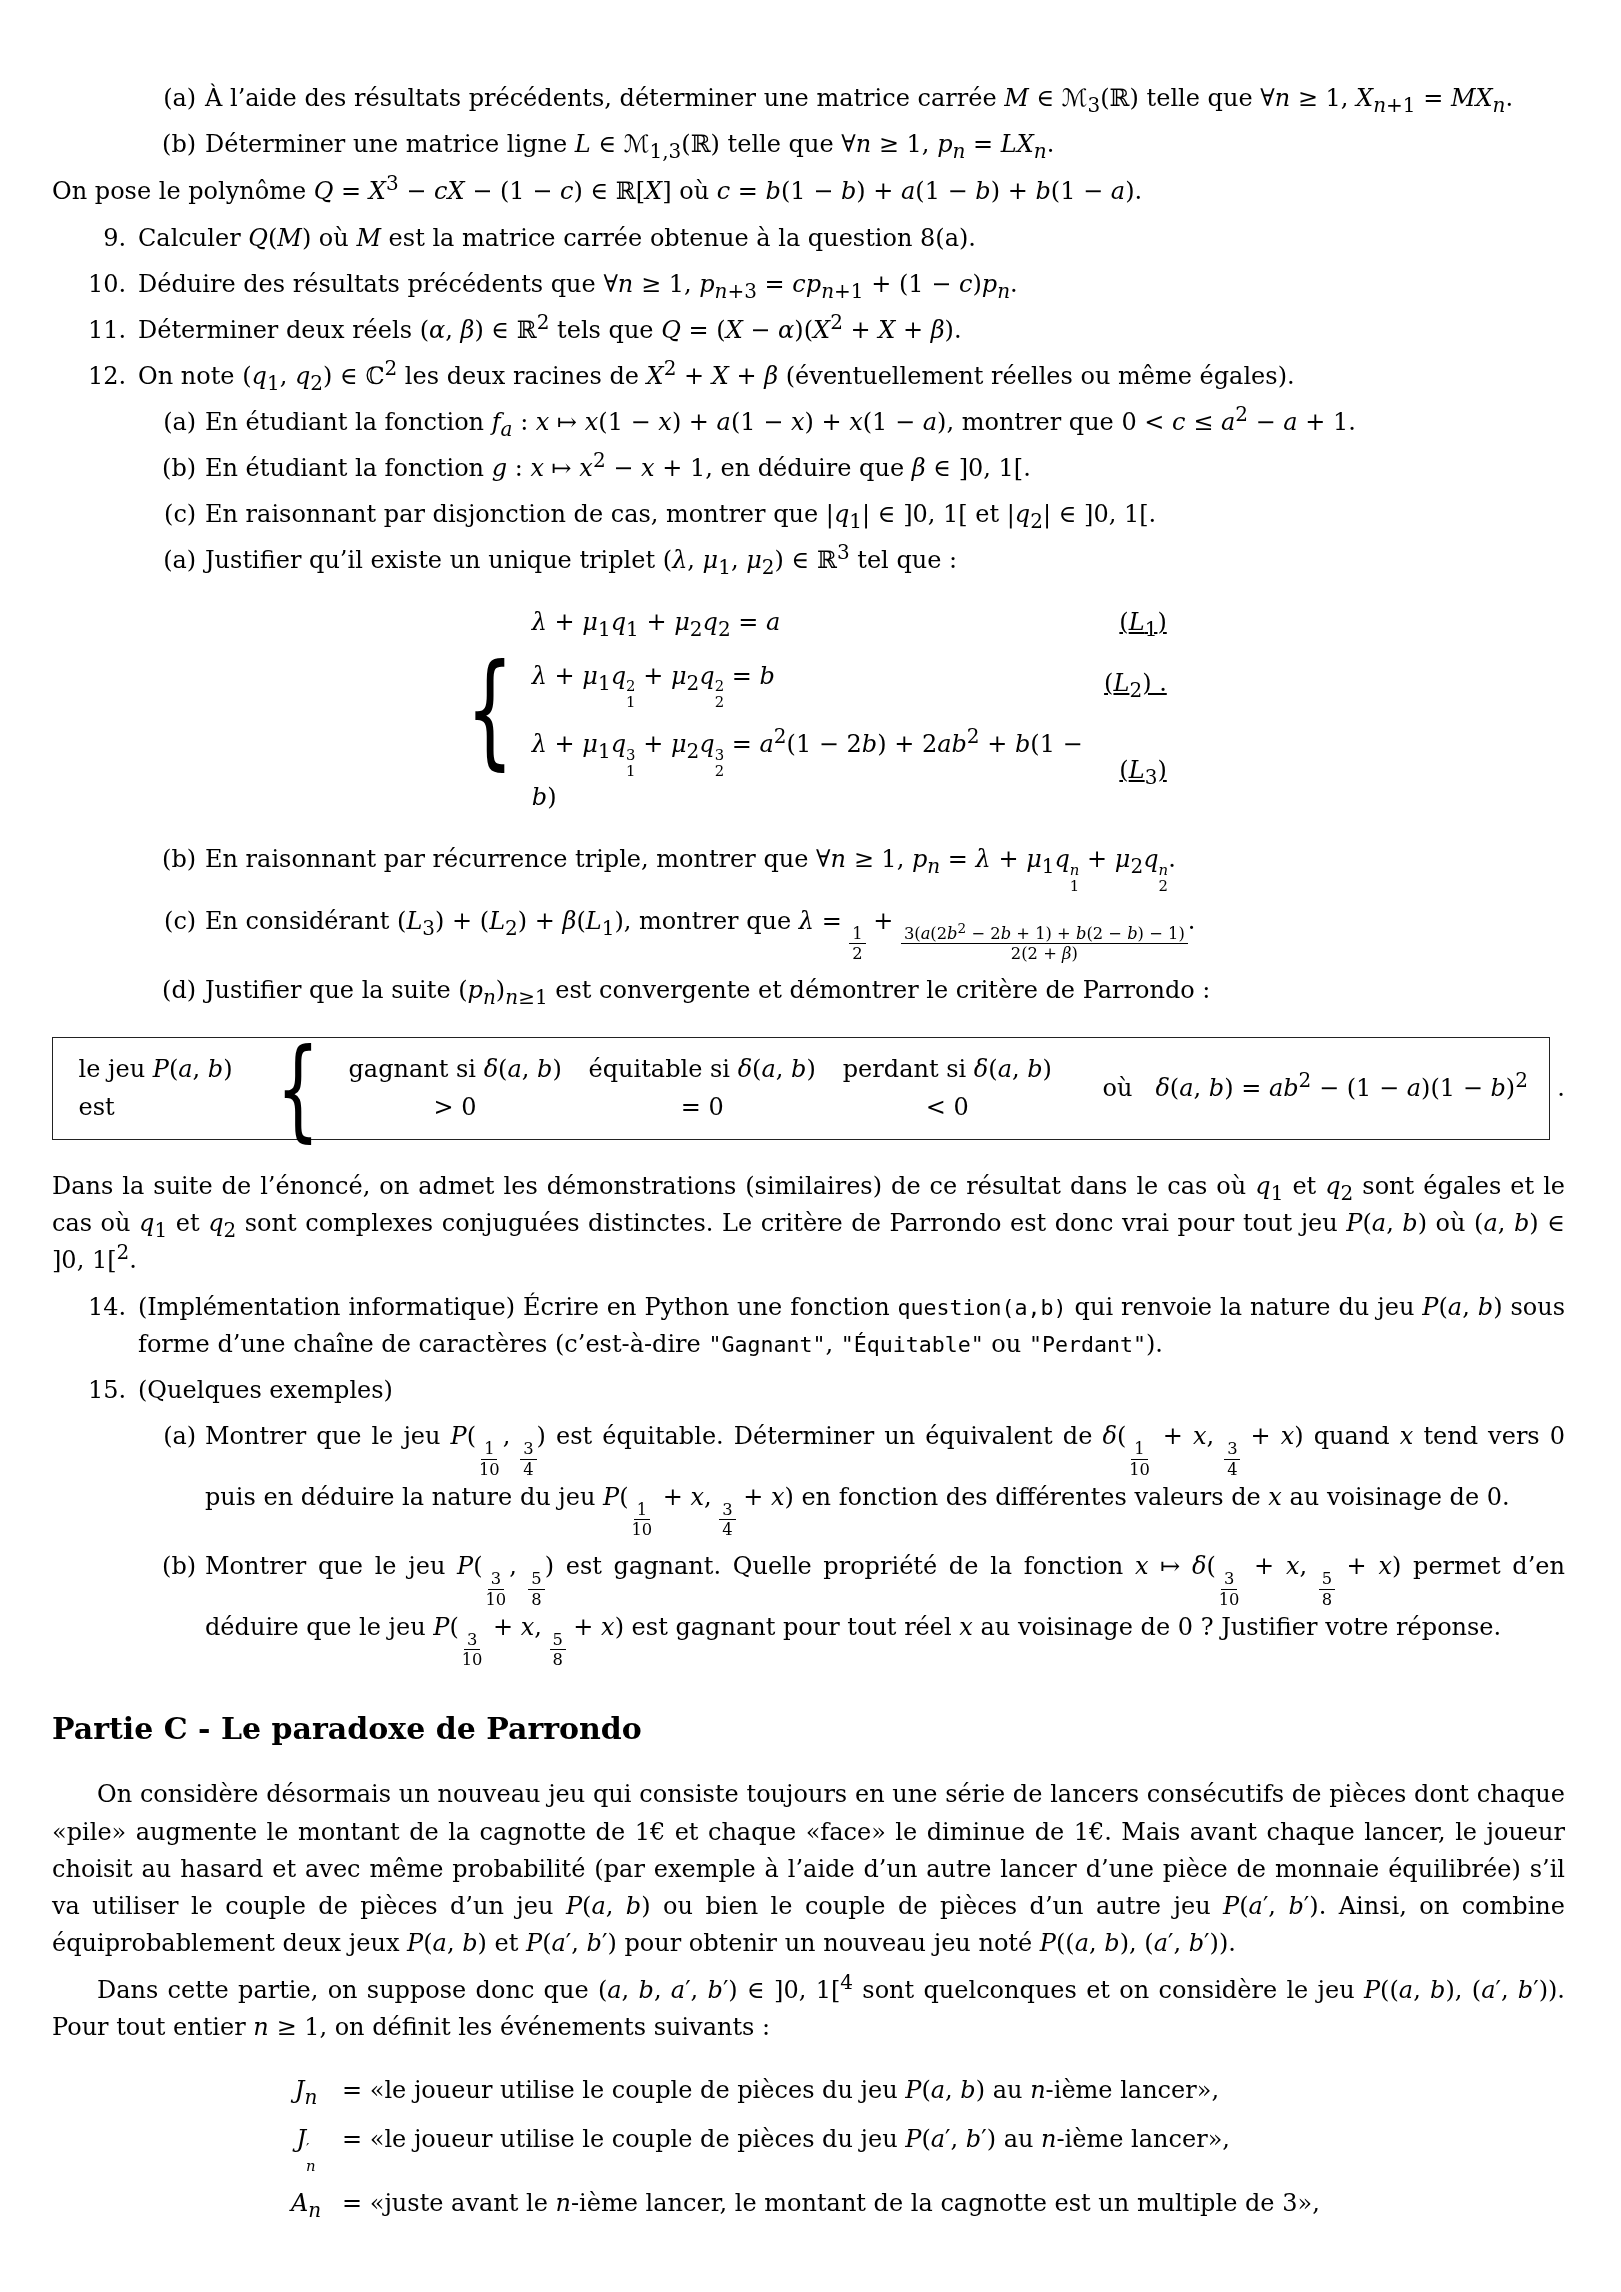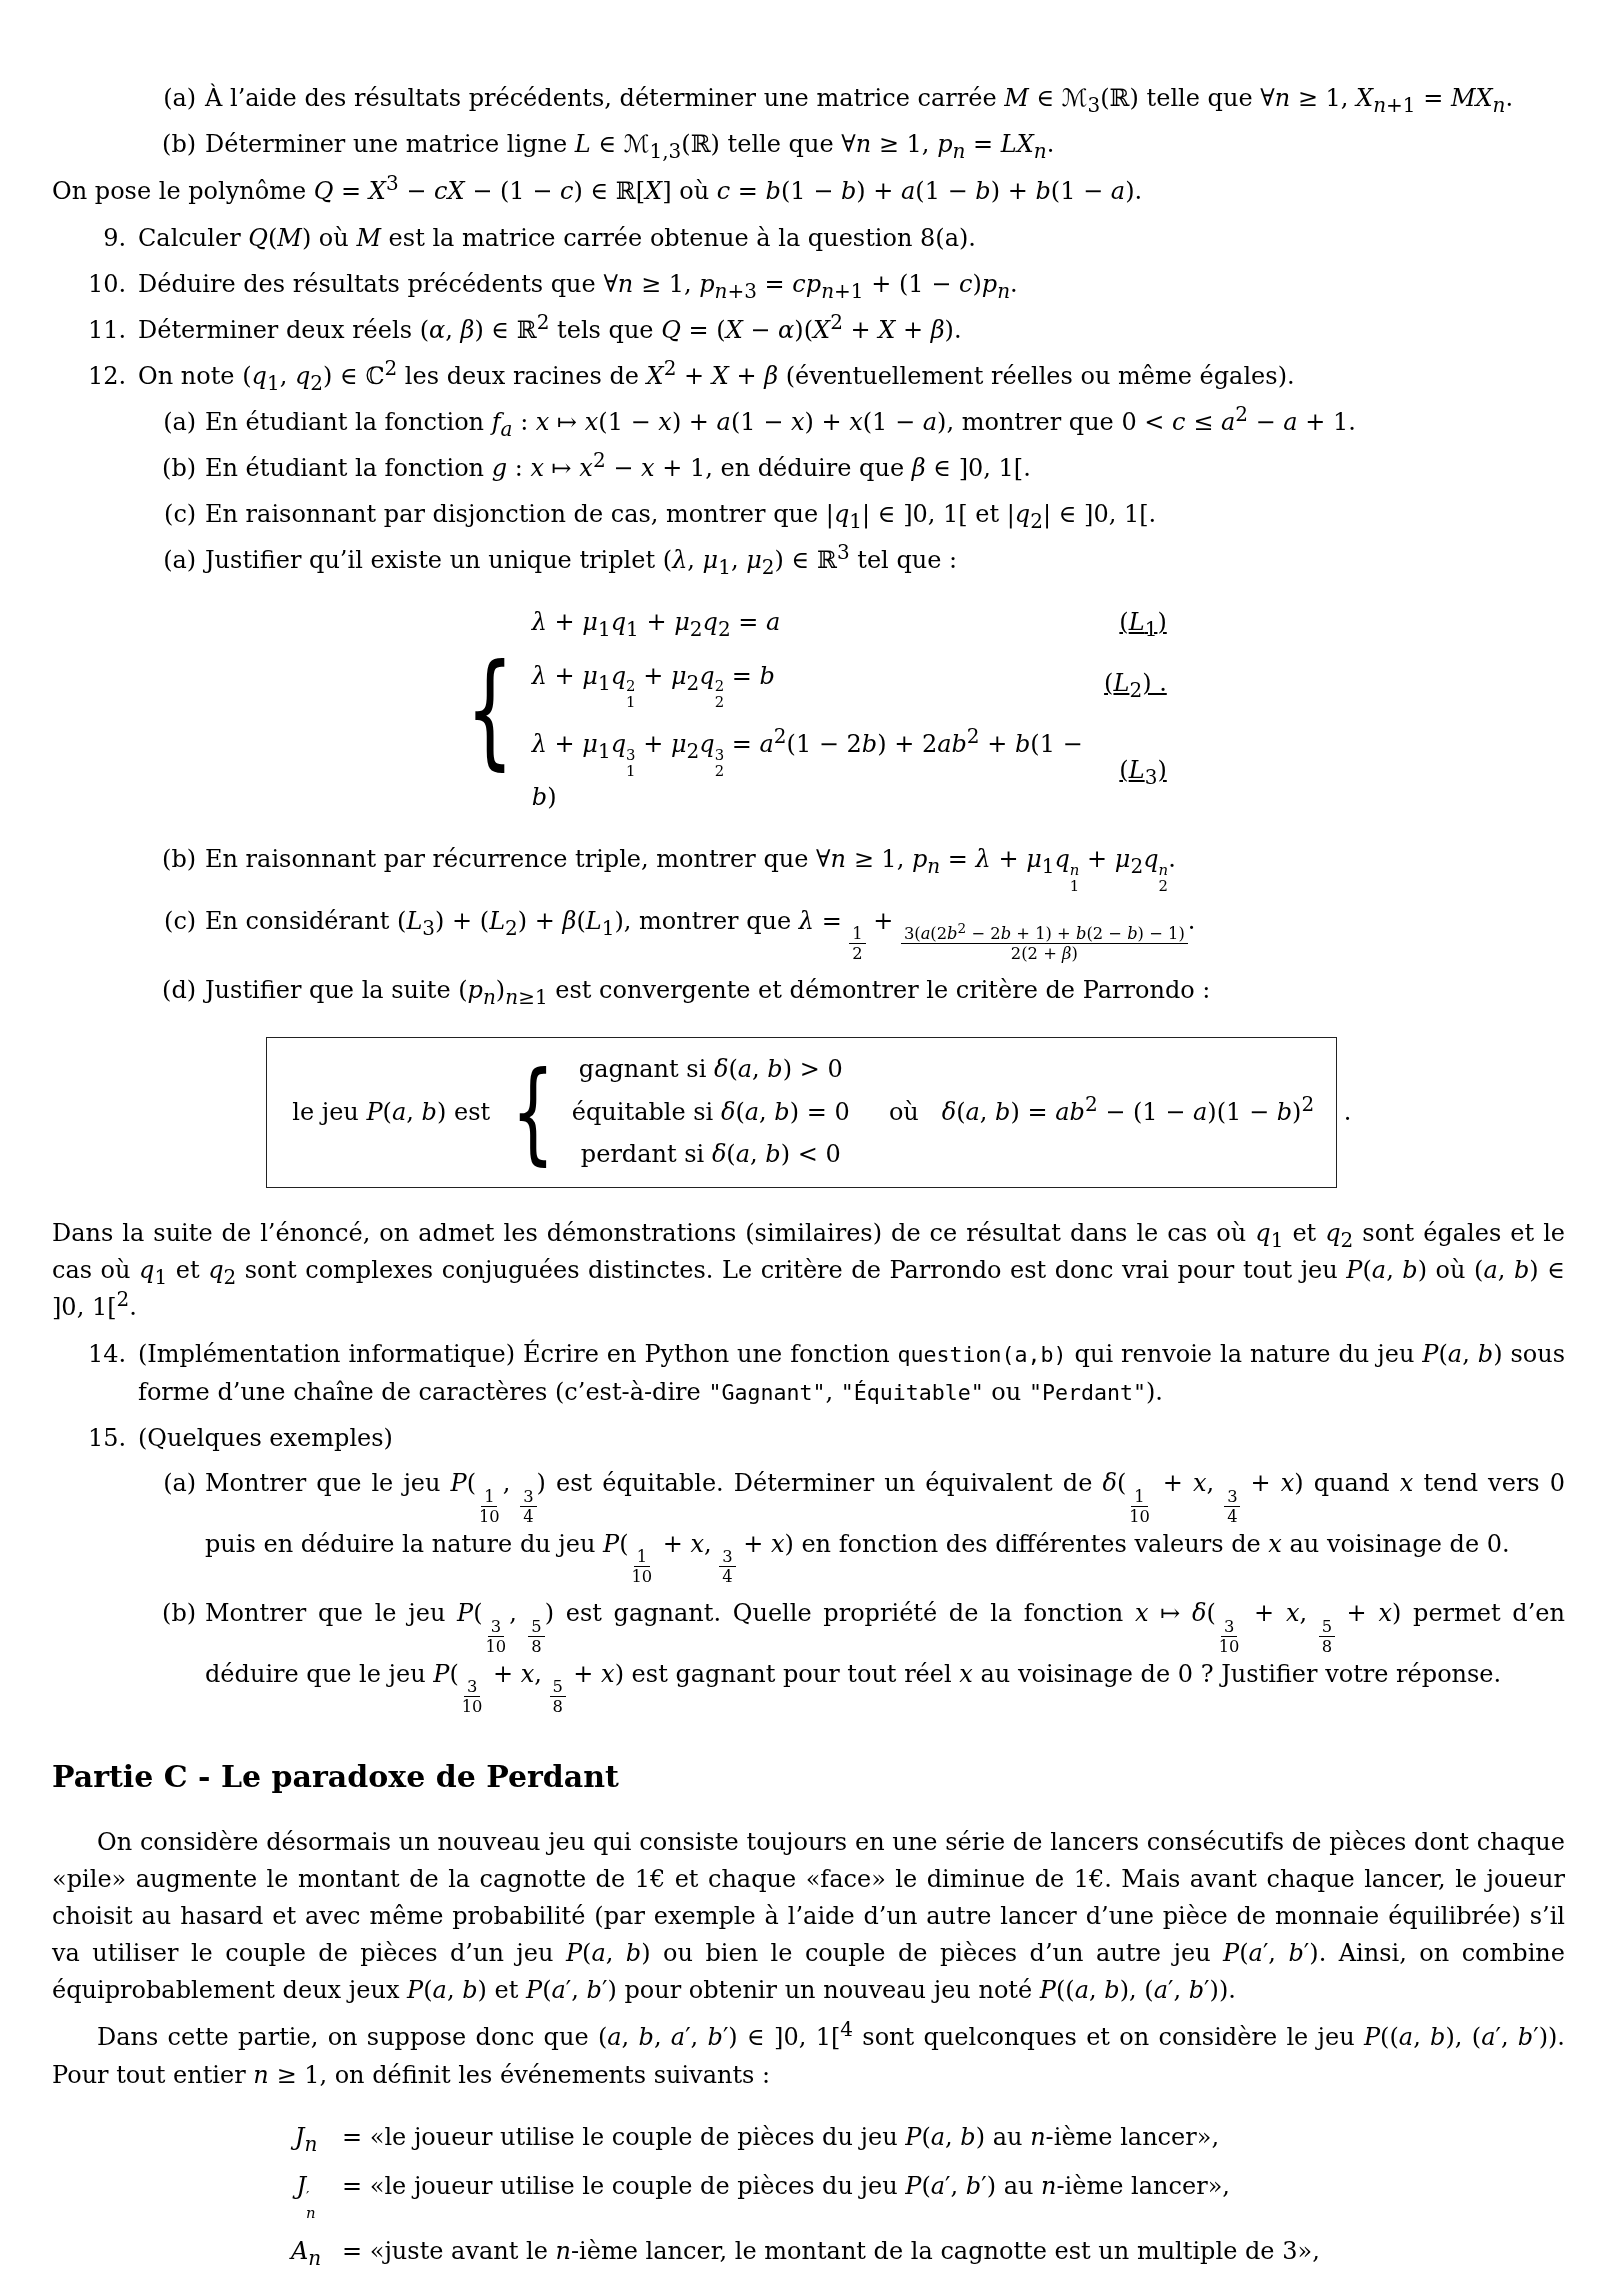--- a/index.html
+++ b/index.html
@@ -48,21 +48,21 @@
   .brace{font-family:"DejaVu Sans",sans-serif;display:inline-block;}
   .sys .brace{font-size:125px;line-height:0;transform:scaleX(0.6);margin-right:2px;}
   .sysrows{display:flex;flex-direction:column;gap:16px;}
   .sysrow{display:flex;justify-content:space-between;align-items:center;width:635px;}
   .sysrow .slab{margin-left:35px;white-space:nowrap;text-decoration:underline;}
 
   
   .critwrap{display:flex;justify-content:center;align-items:center;margin:27.4px 0;}
   .crit-box{border:1.6px solid #222;padding:13.7px 21.6px 13.7px 25.5px;display:flex;align-items:center;}
   .crit-box .brace{font-size:110px;line-height:0;transform:scaleX(0.62);margin:0 3.9px 0 7.8px;}
-  .cases{display:flex;flex-direction:column;gap:5px;align-items:center;text-align:center;margin-right:25.5px;}
+  .cases{display:flex;flex-direction:row;gap:5px;align-items:center;text-align:center;margin-right:25.5px;}
   .crit-where{margin-left:13.7px;white-space:nowrap;}
   .crit-period{margin-left:6.9px;}
 
   
   .partc{font-size:30px;font-weight:bold;margin:37px 0 23.5px;font-family:"DejaVu Serif",serif;}
 
   
   .events{margin:25.5px 0;}
   .ev{display:flex;margin:11.8px 0 11.8px 227px;}
   .ev .ev-lhs{flex:none;width:63px;text-align:center;padding-right:8.8px;box-sizing:border-box;}
@@ -235,21 +235,21 @@
           <span>8</span>
         </span> + <i>x</i>) permet d’en déduire que le jeu <i class="cal">P</i>(<span class="fr">
           <span>3</span>
           <span>10</span>
         </span> + <i>x</i>, <span class="fr">
           <span>5</span>
           <span>8</span>
         </span> + <i>x</i>) est gagnant pour tout réel <i>x</i> au voisinage de 0 ? Justifier votre réponse.</div>
   </div>
 
-  <h2 class="partc">Partie C - Le paradoxe de Perdant</h2>
+  <h2 class="partc">Partie C - Le paradoxe de Parrondo</h2>
 
   <p class="para ind">On considère désormais un nouveau jeu qui consiste toujours en une série de lancers consécutifs de pièces dont chaque «pile» augmente le montant de la cagnotte de 1€ et chaque «face» le diminue de 1€. Mais avant chaque lancer, le joueur choisit au hasard et avec même probabilité (par exemple à l’aide d’un autre lancer d’une pièce de monnaie équilibrée) s’il va utiliser le couple de pièces d’un jeu <i class="cal">P</i>(<i>a</i>, <i>b</i>) ou bien le couple de pièces d’un autre jeu <i class="cal">P</i>(<i>a</i>′, <i>b</i>′). Ainsi, on combine équiprobablement deux jeux <i class="cal">P</i>(<i>a</i>, <i>b</i>) et <i class="cal">P</i>(<i>a</i>′, <i>b</i>′) pour obtenir un nouveau jeu noté <i class="cal">P</i>((<i>a</i>, <i>b</i>), (<i>a</i>′, <i>b</i>′)).</p>
   <p class="para ind">Dans cette partie, on suppose donc que (<i>a</i>, <i>b</i>, <i>a</i>′, <i>b</i>′) ∈ ]0, 1[<sup>4</sup> sont quelconques et on considère le jeu <i class="cal">P</i>((<i>a</i>, <i>b</i>), (<i>a</i>′, <i>b</i>′)). Pour tout entier <i>n</i> ≥ 1, on définit les événements suivants :</p>
 
   <div class="events">
     <div class="ev">
       <span class="ev-lhs"><i>J<sub>n</sub></i></span>
       <span class="ev-txt">= «le joueur utilise le couple de pièces du jeu <i class="cal">P</i>(<i>a</i>, <i>b</i>) au <i>n</i>-ième lancer»,</span>
     </div>
     <div class="ev">

